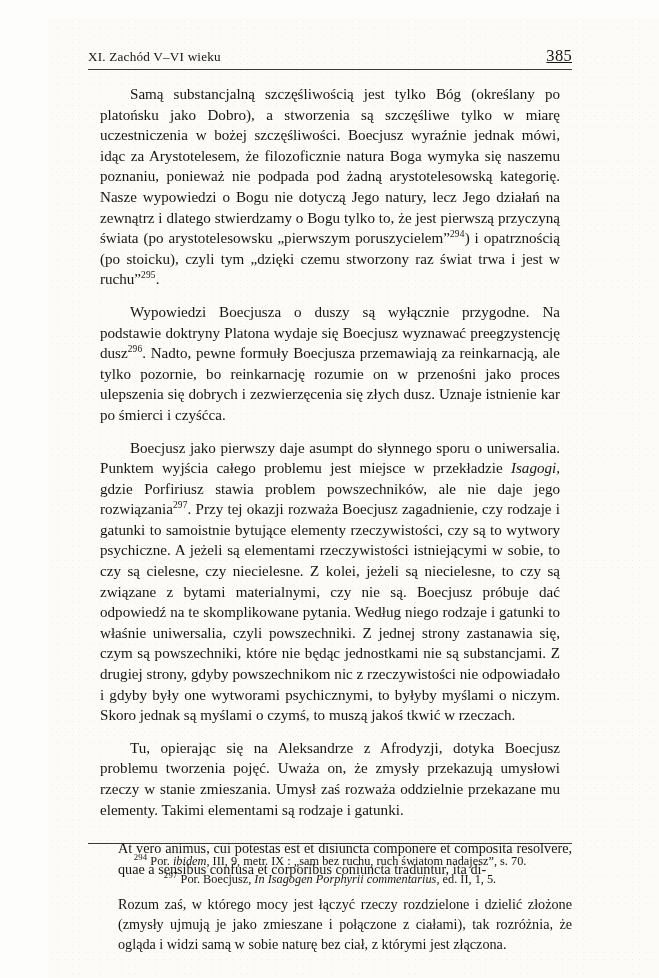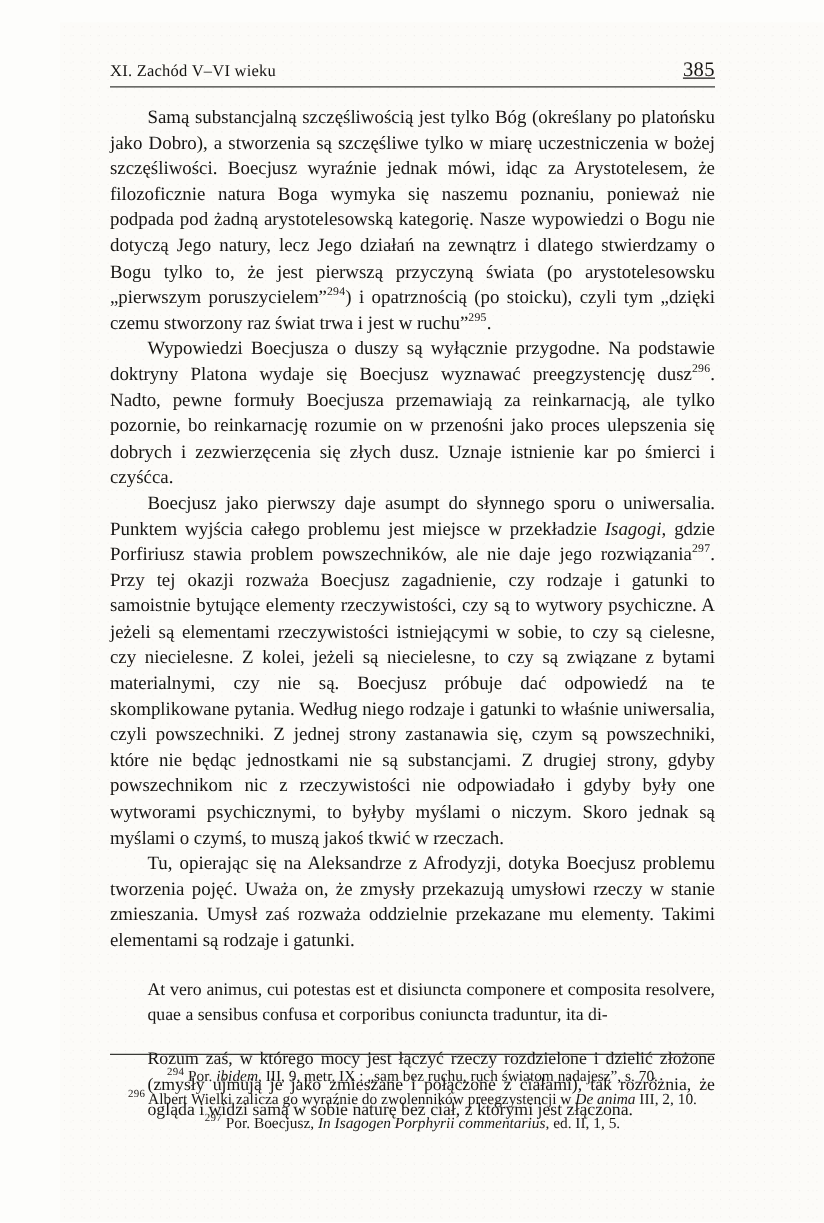--- a/index.html
+++ b/index.html
@@ -66,21 +66,21 @@
   
   .body {
     margin-top: 14px;
     font-size: 15.1px;
     line-height: 20.6px;
     text-align: justify;
     text-justify: inter-word;
     hyphens: manual;
   }
   .body p {
-    margin: 0;
+    margin: 12px;
     text-indent: 30px;
   }
 
   em, .ital { font-style: italic; }
 
   sup.fn {
     font-size: 9.4px;
     vertical-align: super;
     line-height: 0;
     letter-spacing: 0.2px;
@@ -161,18 +161,17 @@
 
       <div class="quote">Rozum zaś, w którego mocy jest łączyć rzeczy rozdzielone i dzielić złożone (zmysły ujmują je jako zmieszane i połączone z ciałami), tak rozróżnia, że ogląda i widzi samą w sobie naturę bez ciał, z którymi jest złączona.</div>
     </div>
 
   </div>
 
   <div id="footnotes">
     <div class="rule-foot"></div>
     <div class="fnlist">
       <p class="fnitem"><span class="fnnum">294</span> <span class="cont">Por. <em class="ital">ibidem</em>, III, 9, metr. IX : „sam bez ruchu, ruch światom nadajesz”, s. 70.</span></p>
-      <p class="fnitem"><span class="fnnum">296</span> <span class="cont">Albert Wielki zalicza go wyraźnie do zwolenników preegzystencji w <em class="ital">De anima</em> III, 2, 10.</span></p>
       <p class="fnitem"><span class="fnnum">297</span> <span class="cont">Por. Boecjusz, <em class="ital">In Isagogen Porphyrii commentarius</em>, ed. II, 1, 5.</span></p>
     </div>
   </div>
 
 </div>
 
 </body></html>

